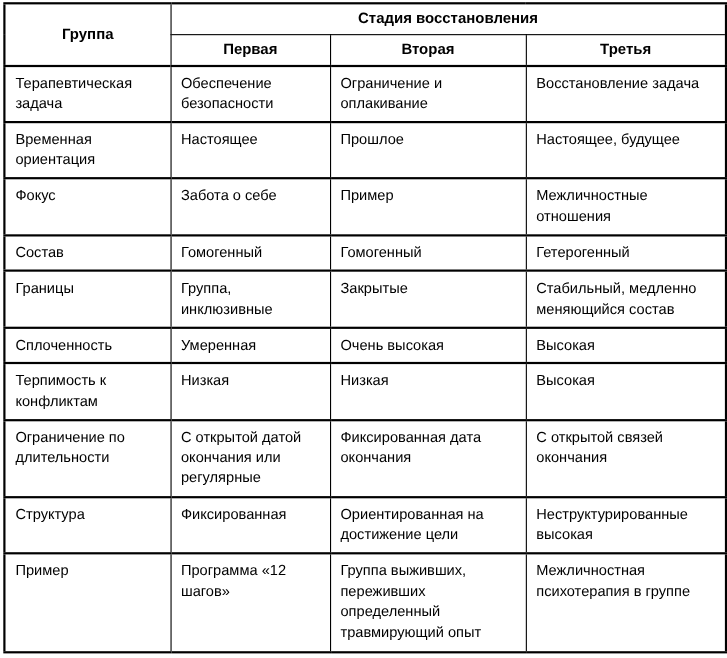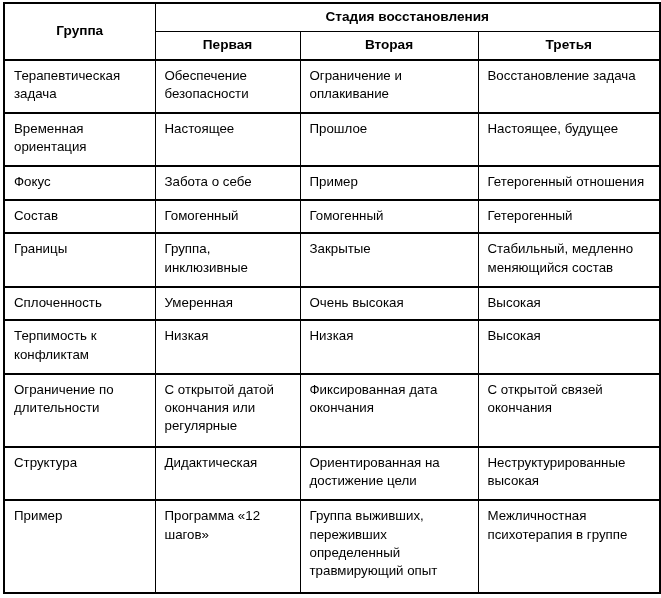--- a/index.html
+++ b/index.html
@@ -106,21 +106,21 @@
       <tr>
         <td class="row-label">Временная ориентация</td>
         <td>Настоящее</td>
         <td>Прошлое</td>
         <td>Настоящее, будущее</td>
       </tr>
       <tr>
         <td class="row-label">Фокус</td>
         <td>Забота о себе</td>
         <td>Пример</td>
-        <td>Гетерогенный отношения</td>
+        <td>Межличностные отношения</td>
       </tr>
       <tr>
         <td class="row-label">Состав</td>
         <td>Гомогенный</td>
         <td>Гомогенный</td>
         <td>Гетерогенный</td>
       </tr>
       <tr>
         <td class="row-label">Границы</td>
         <td>Группа, инклюзивные</td>
@@ -140,21 +140,21 @@
         <td>Высокая</td>
       </tr>
       <tr>
         <td class="row-label">Ограничение по длительности</td>
         <td>С открытой датой окончания или регулярные</td>
         <td>Фиксированная дата окончания</td>
         <td>С открытой связей окончания</td>
       </tr>
       <tr>
         <td class="row-label">Структура</td>
-        <td>Дидактическая</td>
+        <td>Фиксированная</td>
         <td>Ориентированная на достижение цели</td>
         <td>Неструктурированные высокая</td>
       </tr>
       <tr>
         <td class="row-label">Пример</td>
         <td>Программа «12 шагов»</td>
         <td>Группа выживших, переживших определенный травмирующий опыт</td>
         <td>Межличностная психотерапия в группе</td>
       </tr>
     </tbody>

